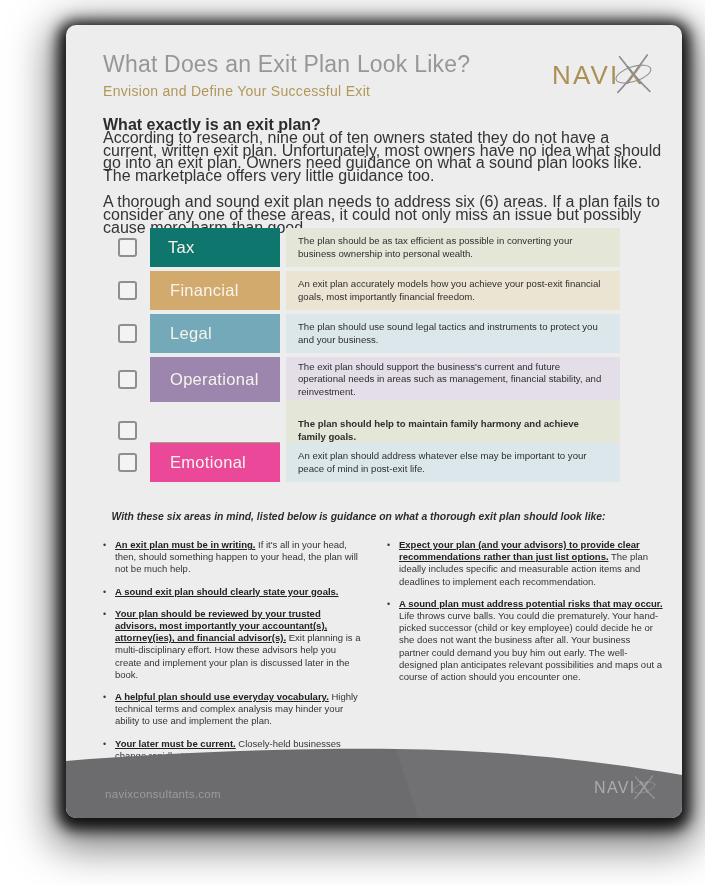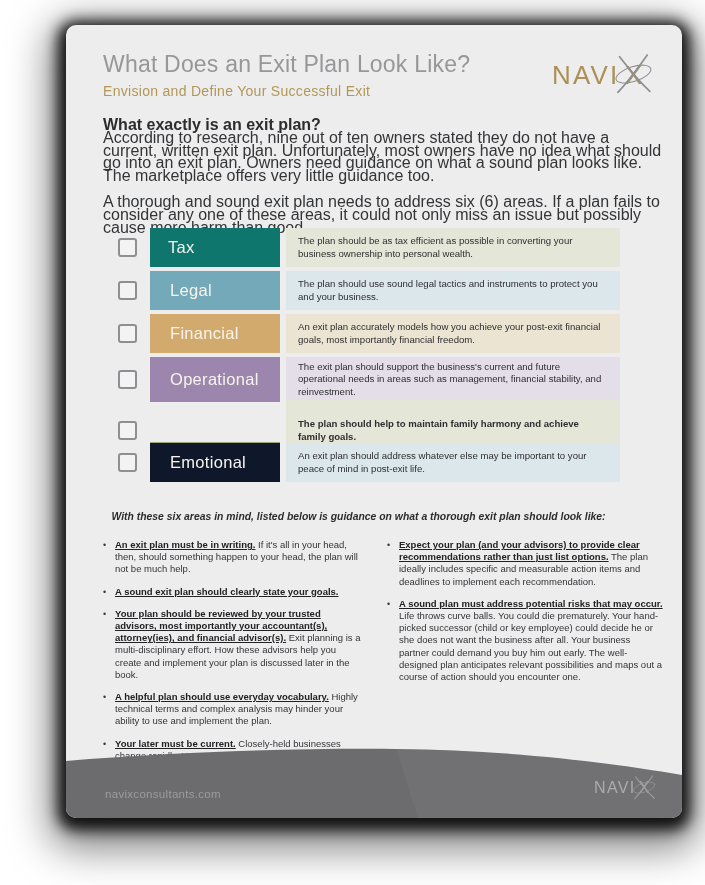--- a/index.html
+++ b/index.html
@@ -74,45 +74,45 @@
     <div class="areas">
 
       <div class="t-row">
         <span class="cb"></span>
         <div class="t-label" style="background-color: #0f766e; padding-left: 18px;">Tax</div>
         <div class="t-desc" style="background-color: rgb(228, 231, 216);">The plan should be as tax efficient as possible in converting your business ownership into personal wealth.</div>
       </div>
 
       <div class="t-row">
         <span class="cb"></span>
-        <div class="t-label" style="background-color: rgb(115, 169, 185);">Legal</div>
-        <div class="t-desc" style="background-color: rgb(220, 231, 235);">The plan should use sound legal tactics and instruments to protect you and your business.</div>
+        <div class="t-label" style="background-color: rgb(211, 170, 110);">Financial</div>
+        <div class="t-desc" style="background-color: rgb(235, 228, 210);">An exit plan accurately models how you achieve your post-exit financial goals, most importantly financial freedom.</div>
       </div>
 
       <div class="t-row">
         <span class="cb"></span>
-        <div class="t-label" style="background-color: rgb(211, 170, 110);">Financial</div>
-        <div class="t-desc" style="background-color: rgb(235, 228, 210);">An exit plan accurately models how you achieve your post-exit financial goals, most importantly financial freedom.</div>
+        <div class="t-label" style="background-color: rgb(115, 169, 185);">Legal</div>
+        <div class="t-desc" style="background-color: rgb(220, 231, 235);">The plan should use sound legal tactics and instruments to protect you and your business.</div>
       </div>
 
       <div class="t-row">
         <span class="cb"></span>
         <div class="t-label" style="background-color: rgb(156, 134, 173);">Operational</div>
         <div class="t-desc" style="background-color: rgb(227, 222, 232);">The exit plan should support the business's current and future operational needs in areas such as management, financial stability, and reinvestment.</div>
       </div>
 
       <div class="t-row">
         <span class="cb"></span>
         <div class="t-label" style="background-color: rgb(154, 170, 124); margin-top: 42px;">Familial</div>
         <div class="t-desc" style="background-color: rgb(228, 231, 216); font-weight: bold;">The plan should help to maintain family harmony and achieve family goals.</div>
       </div>
 
       <div class="t-row">
         <span class="cb"></span>
-        <div class="t-label" style="background-color: #0f172a;">Emotional</div>
+        <div class="t-label" style="background-color: #ec4899;">Emotional</div>
         <div class="t-desc" style="background-color: rgb(220, 231, 235);">An exit plan should address whatever else may be important to your peace of mind in post-exit life.</div>
       </div>
 
     </div>
 
     <div class="g-heading">With these six areas in mind, listed below is guidance on what a thorough exit plan should look like:</div>
 
     <div class="cols">
       <div class="col-l">
         <div class="bullet">

